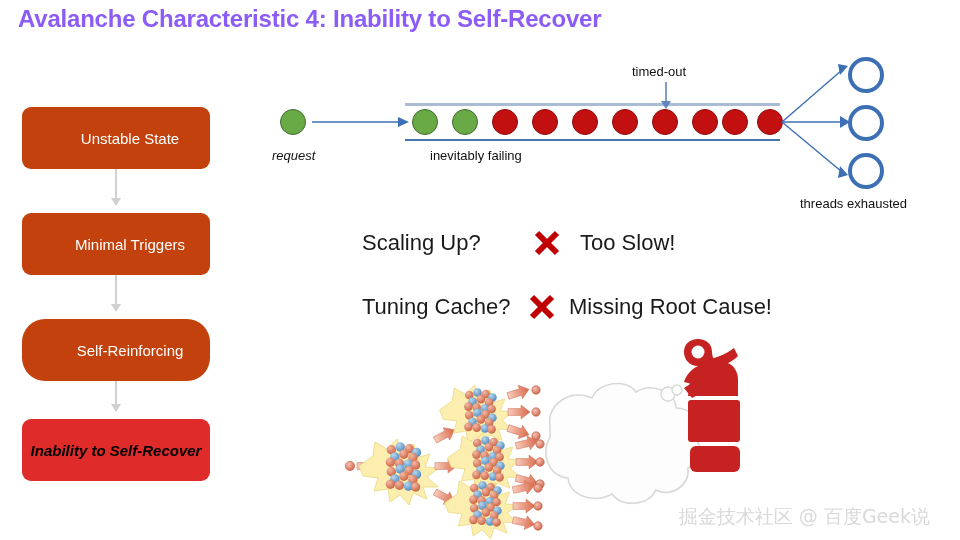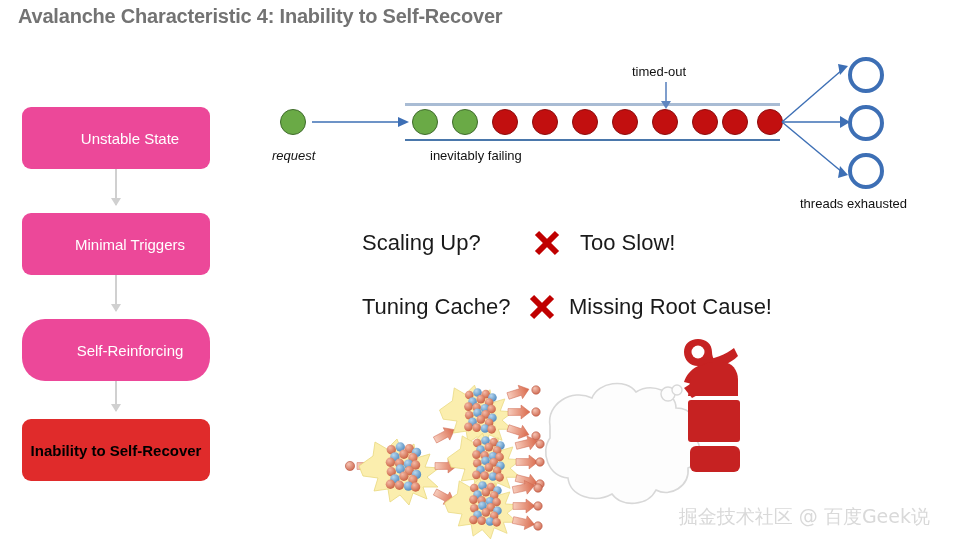--- a/index.html
+++ b/index.html
@@ -8,38 +8,38 @@
     background:#ffffff;
     font-family:"Liberation Sans", sans-serif;
     overflow:hidden;
     position:relative;
   }
   #slide{position:absolute;left:0;top:0;width:960px;height:540px;}
 
   
   .slide-title{
     position:absolute;left:18px;top:5px;
-    font-size:20px;font-weight:bold;color:#737373;
+    font-size:24px;font-weight:bold;color:#8b5cf6;
     letter-spacing:-0.2px;white-space:nowrap;
   }
 
   
   .flow{position:absolute;left:22px;top:107px;width:188px;}
   .flow-box{
     position:absolute;left:0;width:188px;height:62px;
     border-radius:9px;
     display:flex;align-items:center;justify-content:center;
     box-sizing:border-box;text-align:center;
   }
-  .flow-box.gray{background:#ec4899;color:#ffffff;font-size:15px;font-weight:400;padding-left:28px;}
+  .flow-box.gray{background:#c2410c;color:#ffffff;font-size:15px;font-weight:400;padding-left:28px;}
   .flow-box.danger{background:#e02b2b;color:#000000;font-size:15px;font-weight:bold;}
   .flow-b1{top:0px;}
   .flow-b2{top:106px;}
   .flow-b3{top:212px;border-radius:23px;}
-  .flow-b4{top:312px;}
+  .flow-b4{top:312px;font-style:italic;}
   .flow-arrow{
     position:absolute;left:93px;width:2px;background:#d0d0d0;
   }
   .flow-arrow::after{
     content:"";position:absolute;left:-4px;bottom:-1px;
     border-left:5px solid transparent;border-right:5px solid transparent;
     border-top:8px solid #d0d0d0;
   }
   .fa1{top:62px;height:36px;}
   .fa2{top:168px;height:36px;}

